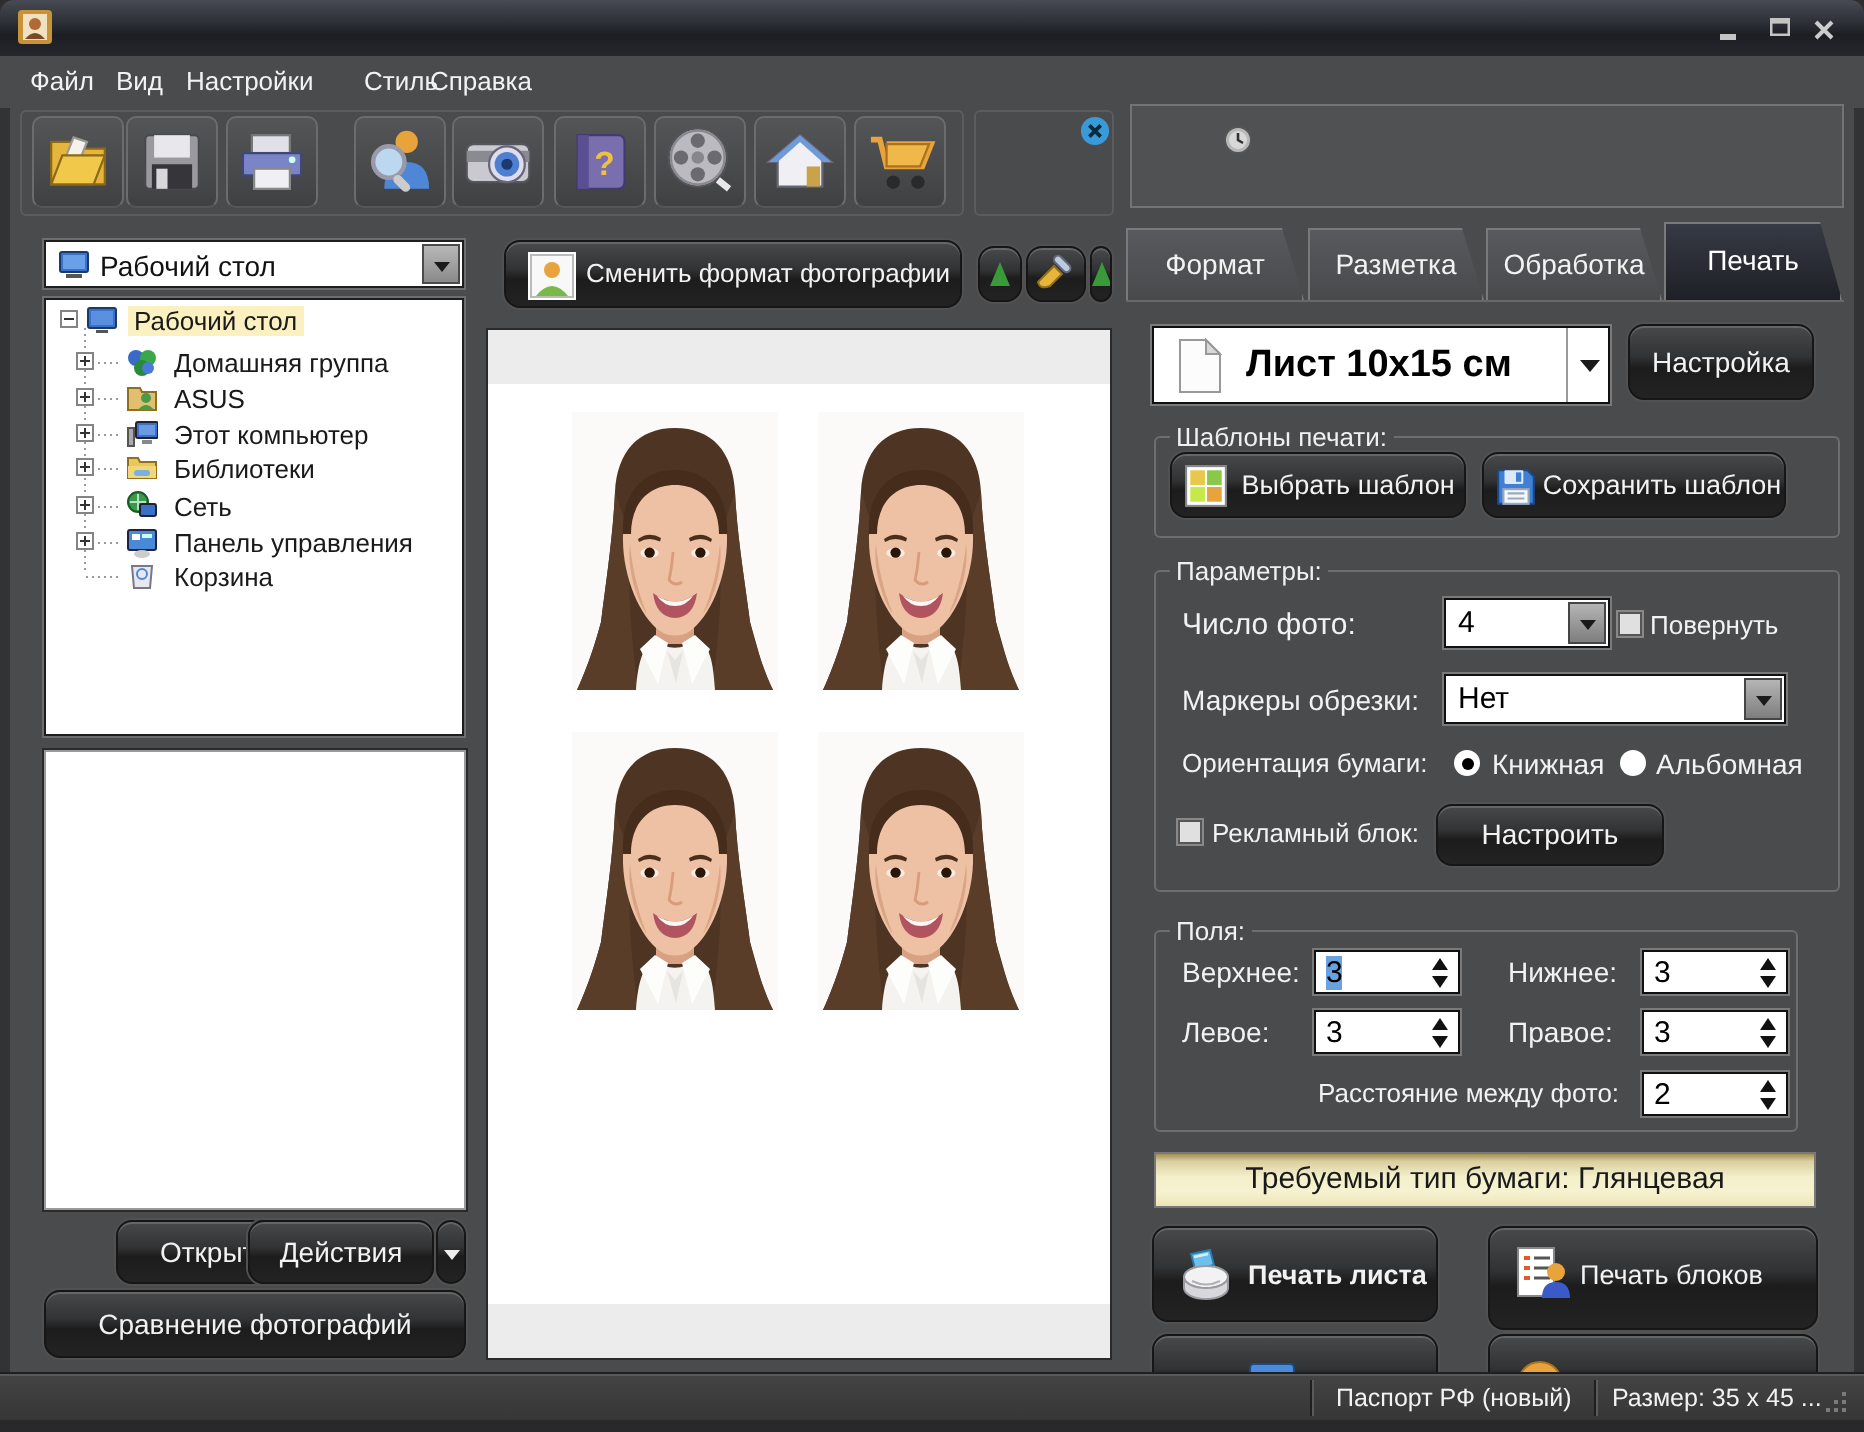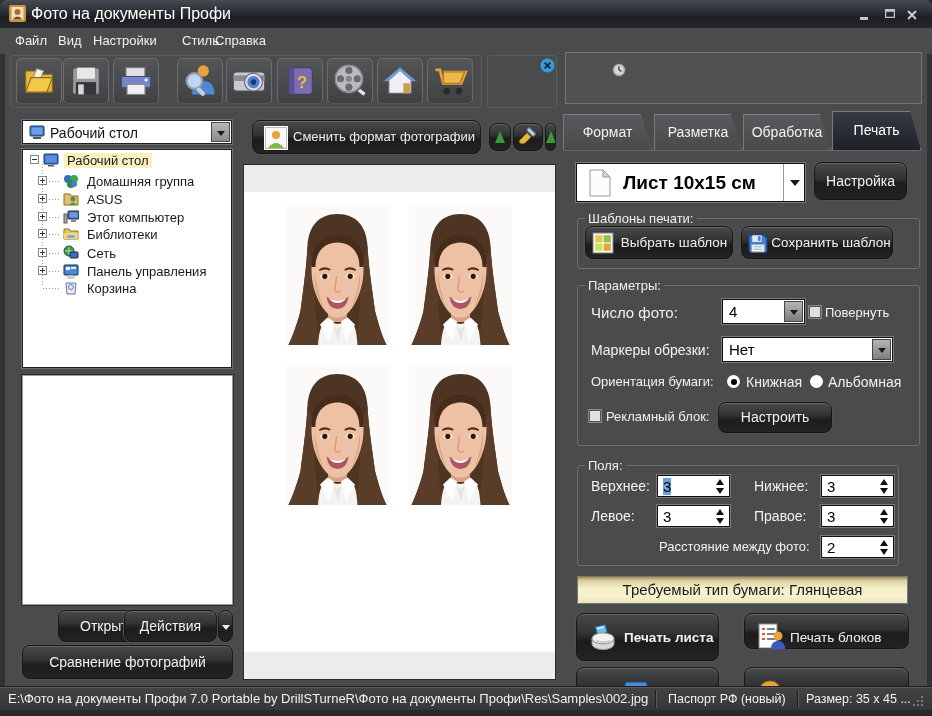--- a/index.html
+++ b/index.html
@@ -81,38 +81,37 @@
 #fsPol { left:577px; top:458px; width:322px; height:108px; }
 .spin { position:absolute; width:73px; height:22px; background:#fff; border:1px solid #111; box-shadow:0 0 0 1px #7a7a7a; font-size:15px; color:#000; }
 .spin .v { position:absolute; left:5px; top:2px; }
 .uarr { position:absolute; width:0; height:0; border-left:4.5px solid transparent; border-right:4.5px solid transparent; border-bottom:6px solid #111; }
 .darr { position:absolute; width:0; height:0; border-left:4.5px solid transparent; border-right:4.5px solid transparent; border-top:6px solid #111; }
 
 #banner { left:577px; top:576px; width:331px; height:28px;
   background:linear-gradient(#a28f55 0%, #d9cfa0 14%, #f5f0cc 45%, #f6f1ce 75%, #ece5b8 100%);
   border:1px solid #787878; text-align:center; font-size:15px; color:#1a1a1a; line-height:26px; }
 #btnPL { left:576px; top:613px; width:143px; height:48px; font-weight:bold; font-size:13.5px; }
-#btnPB { left:744px; top:613px; width:165px; height:36px; font-size:13.5px; }
+#btnPB { left:744px; top:613px; width:165px; height:52px; font-size:13.5px; }
 #btnX1 { left:576px; top:667px; width:143px; height:40px; }
 #btnX2 { left:744px; top:667px; width:165px; height:40px; }
 
 #statusbar { left:0; top:686px; width:932px; height:24px; background:linear-gradient(#444444,#363636); border-top:1px solid #1f1f1f; box-shadow:inset 0 1px 0 #5a5a5a; color:#f2f2f2; font-size:13px; }
 #statusbar .sep { position:absolute; top:3px; width:1px; height:18px; background:#1f1f1f; box-shadow:1px 0 0 #5a5a5a; }
 </style>
 </head>
 <body>
 <div class="abs" id="mainbg"></div>
 <div class="abs" id="titlebar">
   <svg id="appicon" viewBox="0 0 17 17">
       <rect x="0" y="0" width="17" height="17" rx="2" fill="#c89238"></rect>
       <rect x="2.5" y="2" width="12" height="13" fill="#f0e2c0"></rect>
       <circle cx="8.5" cy="7" r="3" fill="#b06a35"></circle>
       <path d="M3.5 14.5 Q8.5 8.5 13.5 14.5 Z" fill="#7a4a28"></path>
     </svg>
-  <div class="ttl">Фото на документы Профи</div>
   <div style="position:absolute;left:860px;top:17px;width:8px;height:2.6px;background:#c4c4c4;"></div>
   <svg style="position:absolute;left:885px;top:9px;" width="10" height="9" viewBox="0 0 10 9">
       <rect x="0.5" y="0.5" width="9" height="8" fill="none" stroke="#c4c4c4" stroke-width="1.5"></rect>
       <rect x="0" y="0" width="10" height="2.8" fill="#c4c4c4"></rect>
     </svg>
   <svg style="position:absolute;left:907px;top:10px;" width="10" height="10" viewBox="0 0 10 10">
       <path d="M1 1 L9 9 M9 1 L1 9" stroke="#cccccc" stroke-width="2"></path>
     </svg>
 </div>
 <div class="abs" id="menubar">
@@ -565,21 +564,20 @@
       <rect x="14" y="8" width="6" height="10" fill="#fff"></rect>
     </svg>
 </div>
 <div class="dbtn" id="btnX2">
   <svg style="position:absolute;left:12px;top:10px;" width="26" height="26" viewBox="0 0 26 26">
       <circle cx="13" cy="14" r="11" fill="#e8a33c" stroke="#a8731a"></circle>
     </svg>
 </div>
 
 <div class="abs" id="statusbar">
-  <span style="position:absolute;left:8px;top:4px;">E:\Фото на документы Профи 7.0 Portable by DrillSTurneR\Фото на документы Профи\Res\Samples\002.jpg</span>
   <div class="sep" style="left:655px;"></div>
   <span style="position:absolute;left:668px;top:5px;font-size:12.5px;">Паспорт РФ (новый)</span>
   <div class="sep" style="left:797px;"></div>
   <span style="position:absolute;left:806px;top:5px;font-size:12.5px;">Размер: 35 х 45 ...</span>
   <svg style="position:absolute;right:7px;top:8px;" width="13" height="13" viewBox="0 0 13 13">
       <g fill="#7a7a7a">
         <rect x="9" y="9" width="2" height="2"></rect>
         <rect x="9" y="5" width="2" height="2"></rect>
         <rect x="9" y="1" width="2" height="2"></rect>
         <rect x="5" y="9" width="2" height="2"></rect>

